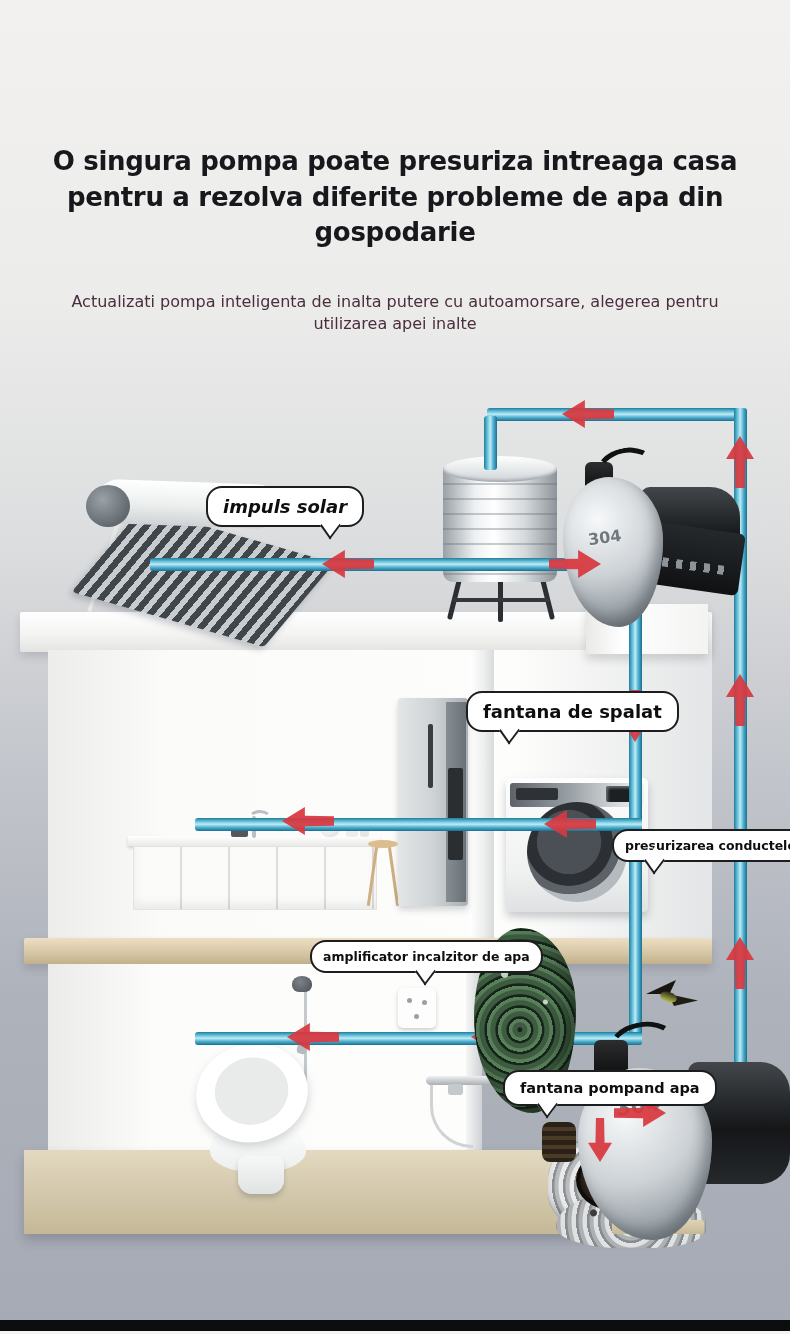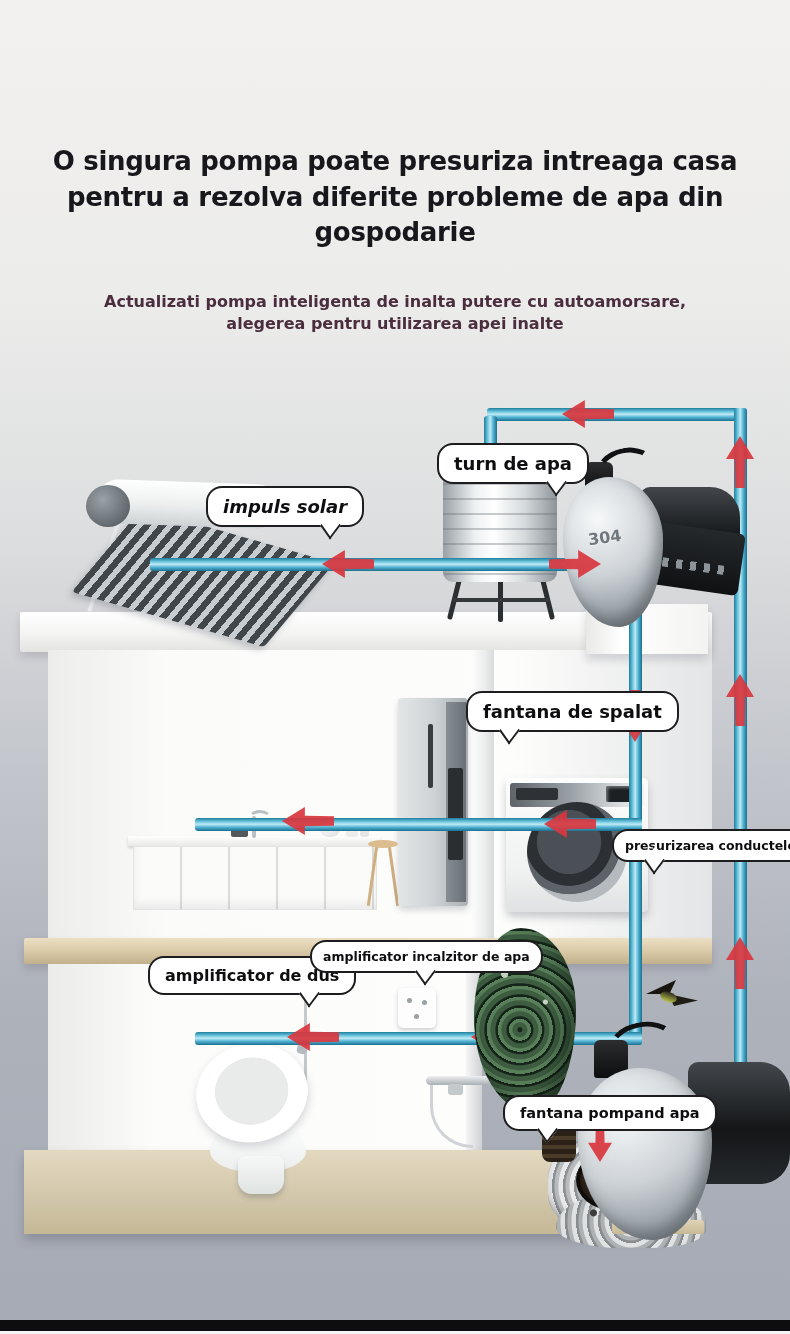--- a/index.html
+++ b/index.html
@@ -15,21 +15,21 @@
     left:50%;top:66px;transform:translateX(-50%);
     background:#d41420;color:#fff;font-weight:bold;font-size:27px;letter-spacing:1.5px;
     padding:10px 30px;border-radius:30px;white-space:nowrap;
   }
   .title{
     left:45px;top:144px;width:700px;text-align:center;color:#17171c;
     font-size:26px;line-height:1.37;font-weight:bold;letter-spacing:-0.3px;
   }
   .subtitle{
     left:65px;top:291px;width:660px;text-align:center;color:#4b2e3e;
-    font-size:16px;line-height:1.35;font-weight:bold;
+    font-size:16px;line-height:1.35;font-weight:normal;
   }
 
   
   .roof{left:20px;top:612px;width:692px;height:40px;background:linear-gradient(180deg,#ffffff,#f4f4f3 55%,#e3e3e2);box-shadow:0 5px 9px rgba(60,65,80,.18);border-radius:2px;}
   .room-up{left:48px;top:650px;width:664px;height:290px;background:linear-gradient(90deg,#ededec,#fbfbfa 18%,#fdfdfc 70%,#e4e5e6);}
   .slab-mid{left:24px;top:938px;width:688px;height:26px;background:linear-gradient(180deg,#ecdfc2,#d5c5a3 60%,#c2b08c);box-shadow:0 5px 8px rgba(60,65,80,.2);border-radius:2px;}
   .room-low{left:48px;top:964px;width:424px;height:188px;background:linear-gradient(90deg,#ebebea,#fcfcfb 25%,#fdfdfc);}
   .wall-low-right{left:466px;top:964px;width:16px;height:188px;background:linear-gradient(90deg,#f6f6f5,#cfd1d5);}
   .wall-divider{left:470px;top:650px;width:24px;height:290px;background:linear-gradient(90deg,#ffffff,#eceded 60%,#d8dadc);}
   .ground{left:24px;top:1150px;width:636px;height:84px;background:linear-gradient(180deg,#e3d9c0,#d2c7ab 55%,#c4b896);box-shadow:0 6px 10px rgba(50,55,70,.25);}
@@ -270,24 +270,22 @@
   <div class="abs z28 arrow ar-down" style="left:621px;top:690px;"></div>
   <div class="abs z28 arrow ar-left" style="left:544px;top:810px;"></div>
   <div class="abs z28 arrow ar-left" style="left:282px;top:807px;"></div>
   <div class="abs z28 arrow ar-left" style="left:287px;top:1023px;"></div>
   <div class="abs z28 arrow ar-left" style="left:471px;top:1023px;"></div>
   <div class="abs z28 arrow ar-right" style="left:614px;top:1099px;"></div>
   <div class="abs z28 arrow ar-down" style="left:588px;top:1118px;width:24px;height:44px;"></div>
 
   <div class="abs plant" style="z-index:30;"></div>
 
-  <div class="abs bubble tail-r" style="left:437px;top:443px;">turn de apa</div>
   <div class="abs bubble tail-r" style="left:206px;top:486px;font-style:italic;">impuls solar</div>
   <div class="abs bubble tail-l" style="left:466px;top:691px;">fantana de spalat</div>
   <div class="abs bubble small tail-l" style="left:612px;top:829px;">presurizarea conductelor</div>
-  <div class="abs bubble mid tail-r" style="left:148px;top:956px;">amplificator de dus</div>
   <div class="abs bubble small tail-c" style="left:310px;top:940px;">amplificator incalzitor de apa</div>
-  <div class="abs bubble mid2 tail-l" style="left:503px;top:1095px;">fantana pompand apa</div>
+  <div class="abs bubble mid2 tail-l" style="left:503px;top:1070px;">fantana pompand apa</div>
 
   <div class="abs footer-bar"></div>
   <div class="abs footer-strip"></div>
 
 </div>
 
 </body></html>

